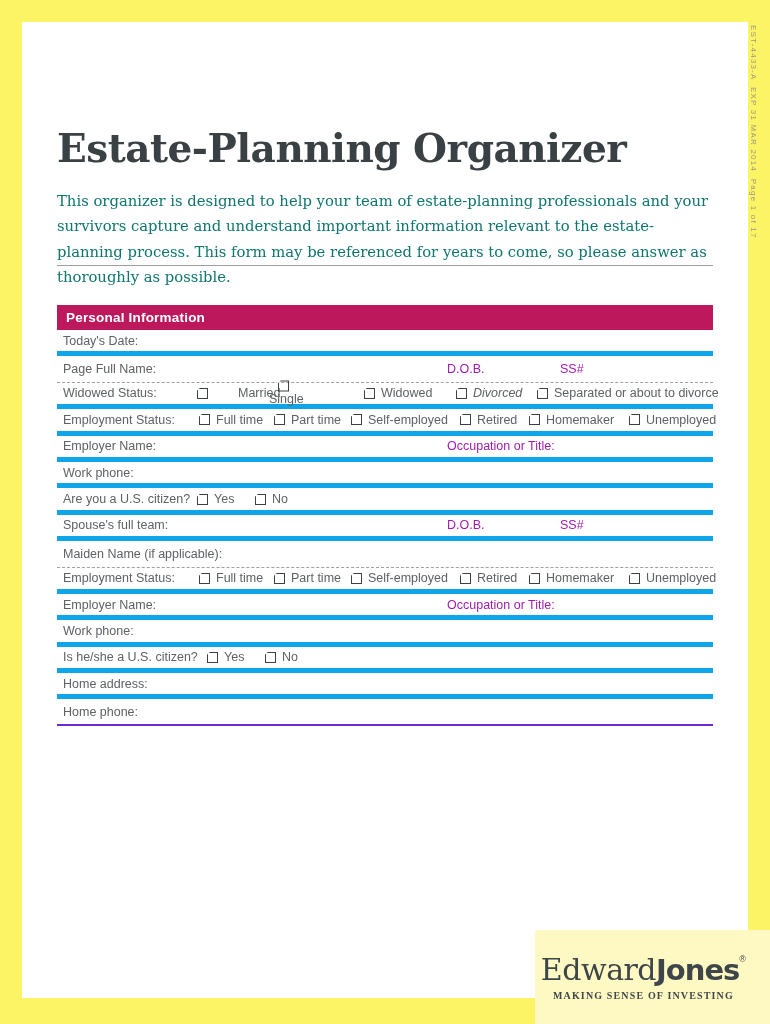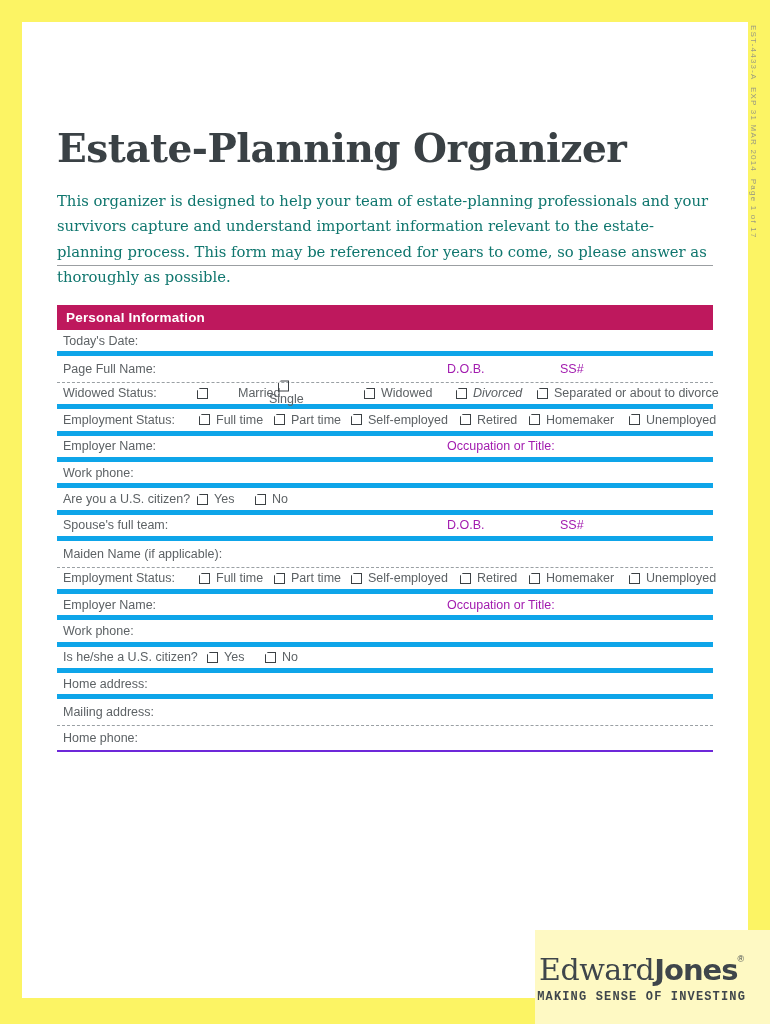--- a/index.html
+++ b/index.html
@@ -86,22 +86,22 @@
   }
   .logo-bold{
     font-family:"DejaVu Sans","Liberation Sans",sans-serif;
     font-size:29px;font-weight:bold;letter-spacing:-1px;
   }
   .logo-reg{
     font-size:9px;vertical-align:18px;letter-spacing:0;
     font-family:"Liberation Sans",sans-serif;
   }
   .logo-tagline{
-    margin-top:3px;font-size:12px;font-weight:bold;letter-spacing:1.15px;
-    color:#3f464b;font-family:Liberation Mono, monospace;white-space:nowrap;
+    margin-top:3px;font-size:10px;font-weight:bold;letter-spacing:1.15px;
+    color:#3f464b;font-family:Liberation Serif, serif;white-space:nowrap;
   }
 </style>
 </head>
 <body>
 
 <div class="sheet">
   <div class="title">Estate-Planning Organizer</div>
   <div class="intro">This organizer is designed to help your team of estate-planning professionals and your survivors capture and understand important information relevant to the estate-planning process. This form may be referenced for years to come, so please answer as thoroughly as possible.</div>
   <div class="intro-rule"></div>
 
@@ -232,23 +232,20 @@
             <span class="cbx"></span>
             <span>Yes</span>
           </span>
           <span class="opt" style="left: 208px;">
             <span class="cbx"></span>
             <span>No</span>
           </span>
         </div>
         <div class="row">
           <span class="lbl">Home address:</span>
-        </div>
-        <div class="row dashed">
-          <span class="lbl">Mailing address:</span>
         </div>
         <div class="row thick">
           <span class="lbl">Home phone:</span>
         </div>
       </div>
   </div>
 </div>
 
 <div class="strip">EST-4433-A  EXP 31 MAR 2014  Page 1 of 17</div>
 

